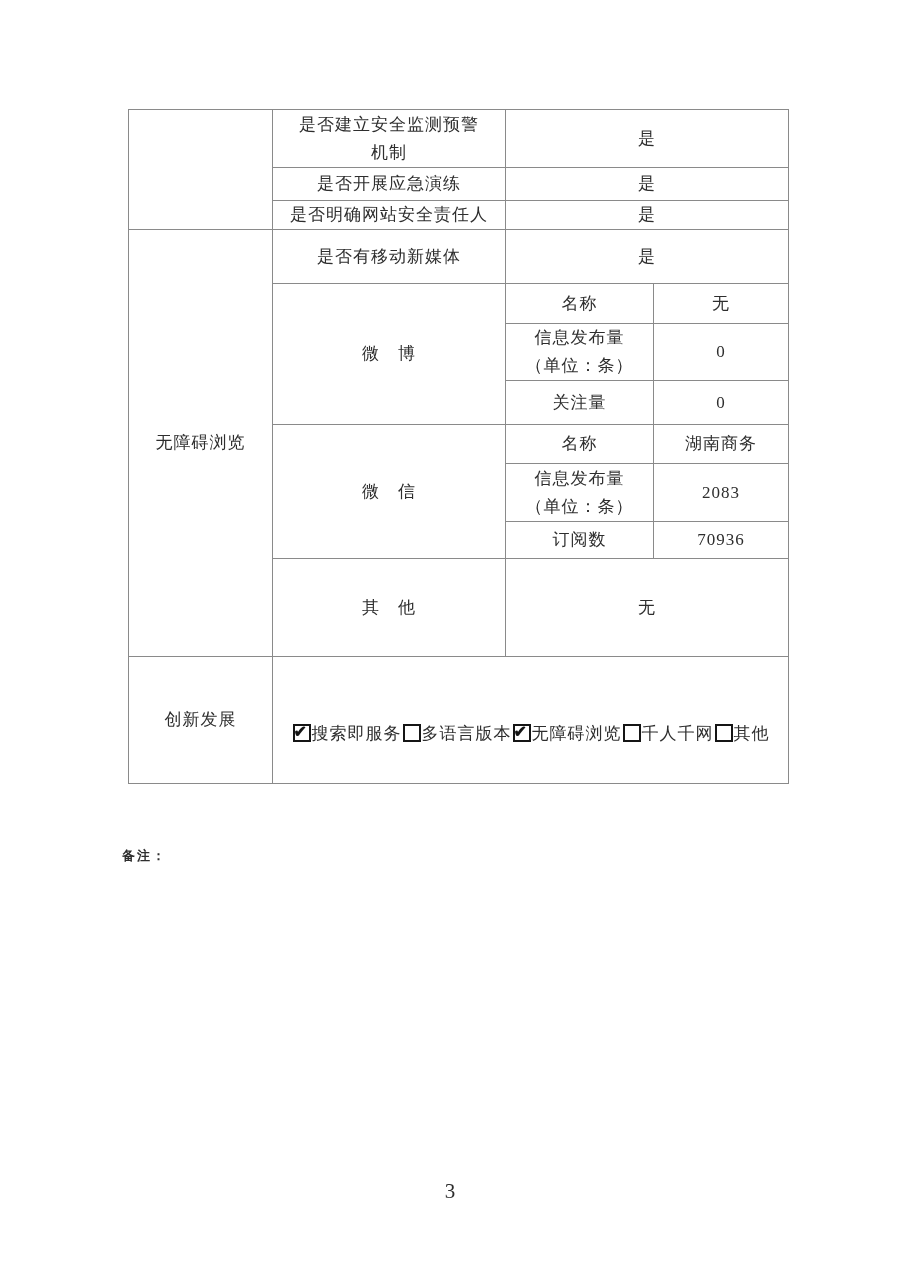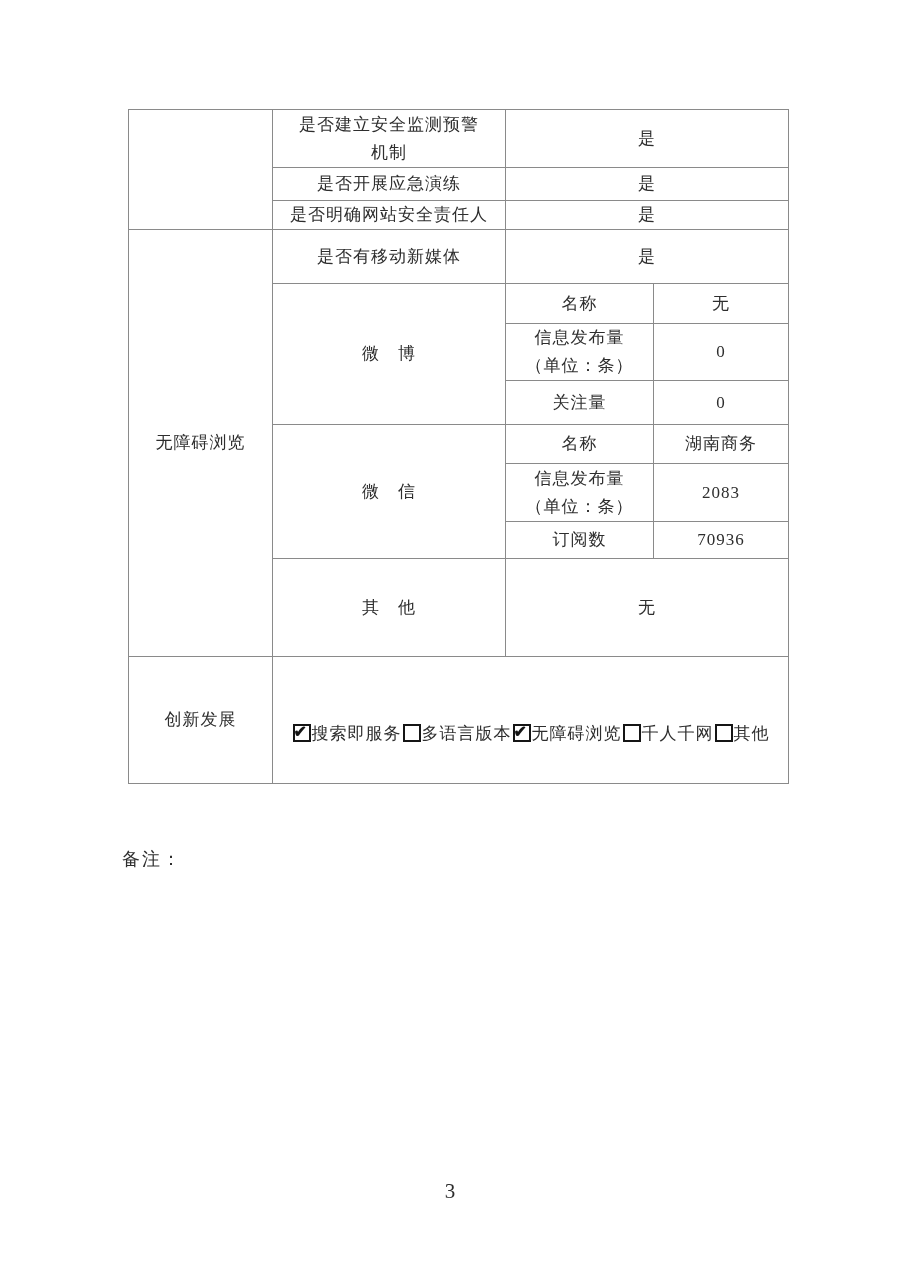--- a/index.html
+++ b/index.html
@@ -50,22 +50,22 @@
     font-size: 16px;
     font-weight: bold;
     color: #151515;
     letter-spacing: 0;
   }
   .cb-label { font-size: 17px; letter-spacing: 1px; }
   .notes {
     position: absolute;
     left: 122px;
     top: 847px;
-    font-size: 18px;
-    font-weight: normal;
+    font-size: 13px;
+    font-weight: bold;
     letter-spacing: 2px;
   }
   .page-number {
     position: absolute;
     left: 0;
     top: 1179px;
     width: 100%;
     text-align: center;
     font-size: 21px;
   }

